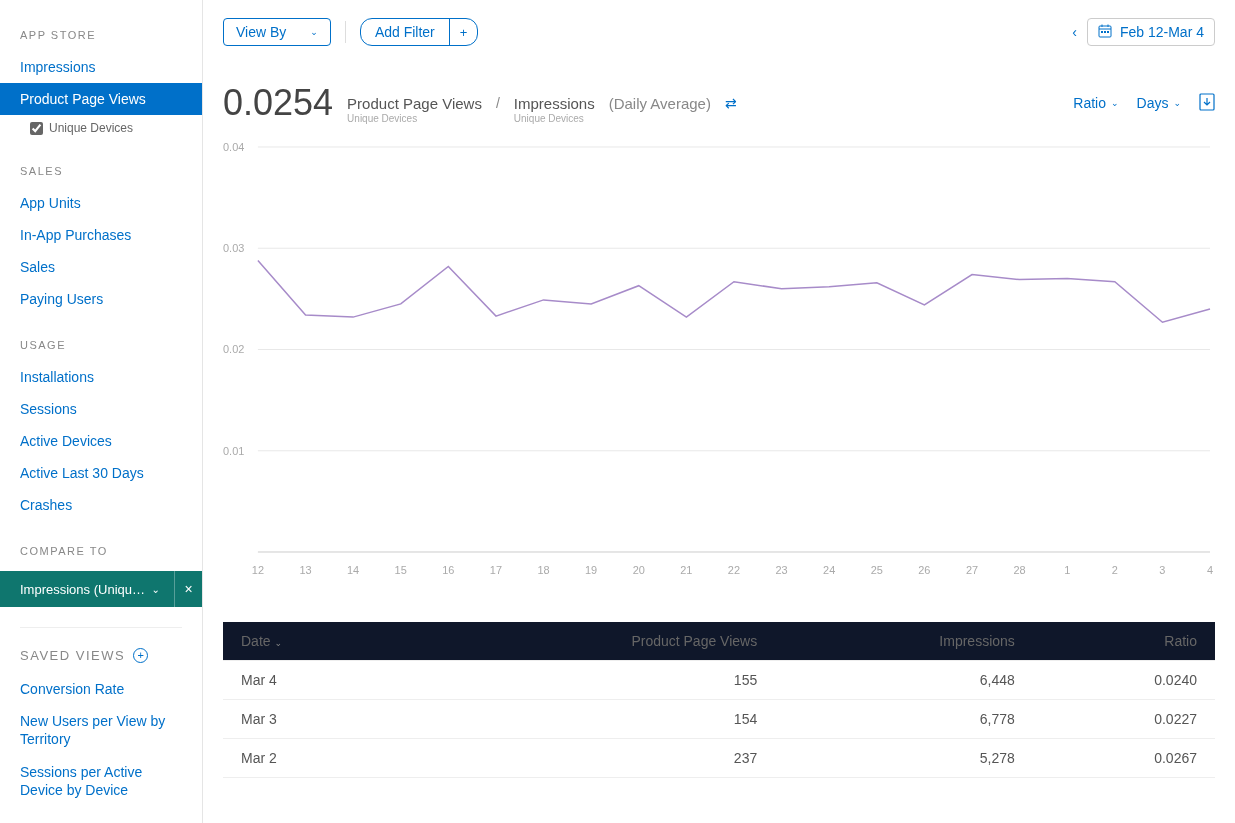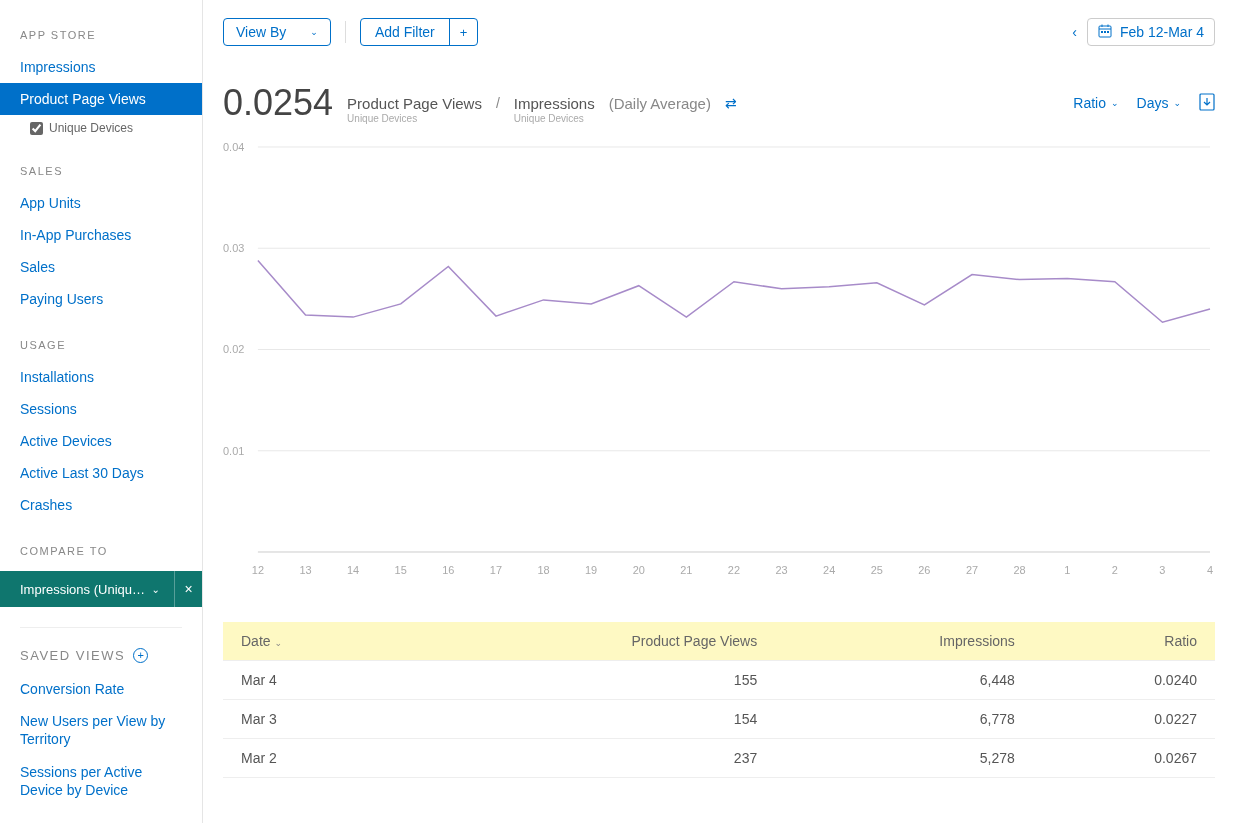--- a/index.html
+++ b/index.html
@@ -127,21 +127,21 @@
     font-size: 14px;
     cursor: pointer;
     gap: 24px;
     font-weight: 300;
   }
   .pill .caret { font-size: 9px; }
   .tb-sep { width: 1px; height: 22px; background: #ddd; }
   .add-filter {
     border: 1px solid #0070c9;
     color: #0070c9;
-    border-radius: 4px;
+    border-radius: 12px;
     height: 28px;
     display: inline-flex;
     align-items: center;
     font-size: 14px;
     cursor: pointer;
     font-weight: 300;
   }
   .add-filter span:first-child { padding: 0 14px; }
   .add-filter .plus { border-left: 1px solid #0070c9; padding: 0 10px; height: 100%; display: flex; align-items: center; font-size: 13px; }
   .toolbar-spacer { flex: 1; }
@@ -201,21 +201,21 @@
     margin-bottom: 40px;
   }
   .chart-area svg { width: 100%; height: 100%; }
   .y-label { font-size: 11px; fill: #aaa; }
   .x-label { font-size: 11px; fill: #aaa; text-anchor: middle; }
   .grid-line { stroke: #e8e8e8; stroke-width: 1; }
   .data-line { stroke: #a78bc9; stroke-width: 1.5; fill: none; }
   .axis-line { stroke: #ccc; stroke-width: 1; }
 
   .table { width: 100%; border-collapse: collapse; font-weight: 300; }
-  .table thead tr { background: #fef9c3; }
+  .table thead tr { background: #0f172a; }
   .table th, .table td {
     padding: 11px 18px;
     font-size: 14px;
     color: #555;
     text-align: right;
     font-weight: 300;
     border-bottom: 1px solid #eee;
   }
   .table th:first-child, .table td:first-child { text-align: left; }
   .table th { color: #666; }

